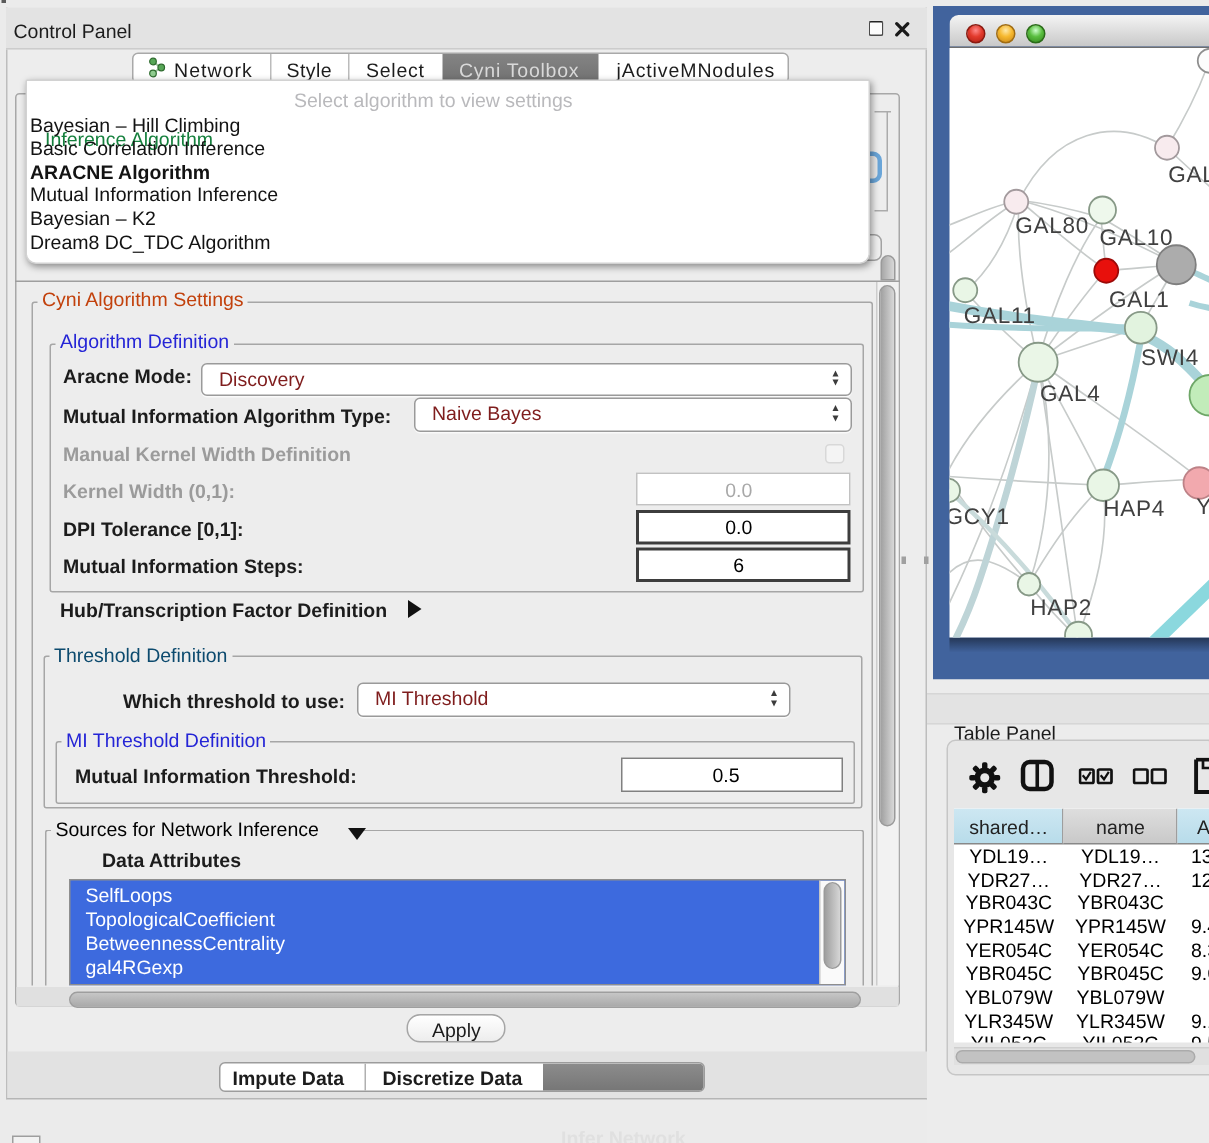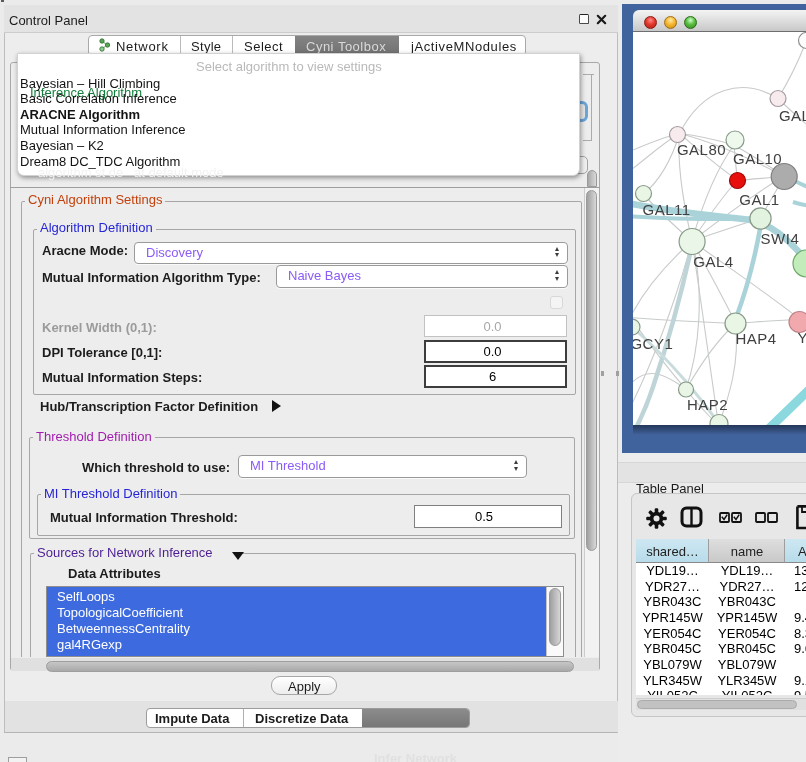--- a/index.html
+++ b/index.html
@@ -1,21 +1,21 @@
 <!DOCTYPE html>
 <html><head>
 <meta charset="utf-8">
 <style>
   html,body{margin:0;padding:0;}
   body{width:806px;height:762px;background:#ebebeb;font-family:"Liberation Sans",sans-serif;position:relative;overflow:hidden;}
   .abs{position:absolute;}
   .lbl{font-size:13px;color:#1c1c1c;white-space:nowrap;}
   .b{font-weight:bold;}
   .combo{position:absolute;background:#fff;border:1px solid #9a9a9a;border-radius:4px;box-shadow:0 1px 0 rgba(255,255,255,.7);}
-  .combo .ctext{position:absolute;left:11px;top:2px;font-size:13px;color:#8b5cf6;white-space:nowrap;}
+  .combo .ctext{position:absolute;left:11px;top:2px;font-size:13px;color:#7f1d1d;white-space:nowrap;}
   .spin{position:absolute;width:5.5px;}
   .spin .up{width:0;height:0;border-left:2.75px solid transparent;border-right:2.75px solid transparent;border-bottom:4.5px solid #3c3c3c;margin-bottom:2.5px;}
   .spin .dn{width:0;height:0;border-left:2.75px solid transparent;border-right:2.75px solid transparent;border-top:4.5px solid #3c3c3c;}
   .field{position:absolute;background:#fff;font-size:13px;text-align:center;}
   .grp{position:absolute;border:1px solid #a6a6a6;border-radius:2px;}
   .gtitle{position:absolute;font-size:13px;background:#ededed;padding:0 3px;white-space:nowrap;}
 </style>
 </head>
 <body>
 
@@ -81,75 +81,75 @@
 
     <div class="abs lbl b" style="left:31px;top:82px;">Mutual Information Algorithm Type:</div>
     <div class="combo" style="left:265px;top:77px;width:290px;height:20.5px;">
       <div class="ctext">Naive Bayes</div>
       <div class="spin" style="right:7px;top:4.2px;">
           <div class="up"></div>
           <div class="dn"></div>
         </div>
     </div>
 
+    <div class="abs lbl b" style="left:31px;top:107px;color:#9b9b9b;">Manual Kernel Width Definition</div>
     <div class="abs" style="left:539px;top:108px;width:11px;height:11px;border:1px solid #d8d8d8;border-radius:3px;background:#f4f4f4;"></div>
 
     <div class="abs lbl b" style="left:31px;top:132px;color:#9b9b9b;">Kernel Width (0,1):</div>
     <div class="field" style="left:413px;top:127px;width:143px;height:22px;border:1px solid #c2c2c2;color:#a8a8a8;line-height:22px;padding-right:6px;box-sizing:border-box;">0.0</div>
 
     <div class="abs lbl b" style="left:31px;top:157px;">DPI Tolerance [0,1]:</div>
     <div class="field" style="left:413px;top:152px;width:143px;height:23px;border:2px solid #3d3d3d;color:#000;line-height:20px;padding-right:6px;box-sizing:border-box;">0.0</div>
 
     <div class="abs lbl b" style="left:31px;top:182px;">Mutual Information Steps:</div>
     <div class="field" style="left:413px;top:177px;width:143px;height:23px;border:2px solid #3d3d3d;color:#000;line-height:20px;padding-right:6px;box-sizing:border-box;">6</div>
 
     <div class="abs lbl b" style="left:29px;top:211px;">Hub/Transcription Factor Definition</div>
     <div class="abs" style="left:261px;top:212px;width:0;height:0;border-top:6.5px solid transparent;border-bottom:6.5px solid transparent;border-left:9px solid #111;"></div>
 
     <div class="grp" style="left:18px;top:249px;width:544px;height:100px;"></div>
-    <div class="gtitle" style="left:22px;top:241px;color:#a21caf;">Threshold Definition</div>
+    <div class="gtitle" style="left:22px;top:241px;color:#0c4a6e;">Threshold Definition</div>
 
     <div class="abs lbl b" style="left:71px;top:272px;">Which threshold to use:</div>
     <div class="combo" style="left:227px;top:267px;width:287px;height:21px;">
       <div class="ctext">MI Threshold</div>
       <div class="spin" style="right:7px;top:4.2px;">
           <div class="up"></div>
           <div class="dn"></div>
         </div>
     </div>
 
     <div class="grp" style="left:26px;top:306px;width:531px;height:40px;"></div>
     <div class="gtitle" style="left:30px;top:298px;color:#2525d6;">MI Threshold Definition</div>
 
     <div class="abs lbl b" style="left:39px;top:322px;">Mutual Information Threshold:</div>
     <div class="field" style="left:403px;top:317px;width:148px;height:23px;border:1px solid #808080;color:#000;line-height:22px;padding-right:8px;box-sizing:border-box;">0.5</div>
 
     <div class="grp" style="left:19px;top:365px;width:544px;height:110px;border-bottom:none;"></div>
-    <div class="gtitle" style="left:23px;top:357px;color:#4c1d95;padding-right:24px;">Sources for Network Inference</div>
+    <div class="gtitle" style="left:23px;top:357px;color:#000000;padding-right:24px;">Sources for Network Inference</div>
     <div class="abs" style="left:221px;top:363.5px;width:0;height:0;border-left:6.5px solid transparent;border-right:6.5px solid transparent;border-top:8px solid #111;"></div>
 
     <div class="abs lbl b" style="left:26px;top:378px;margin-left:31px;">Data Attributes</div>
 
     <div class="abs" style="left:35px;top:398px;width:518px;height:71px;border:1px solid #8e8e8e;background:#3d6ade;box-sizing:border-box;overflow:hidden;">
       <div class="abs" style="left:10px;top:2px;font-size:13px;color:#fff;line-height:16px;">SelfLoops<br>TopologicalCoefficient<br>BetweennessCentrality<br>gal4RGexp</div>
       <div class="abs" style="right:0;top:0;width:16px;height:71px;background:#fafafa;border-left:1px solid #c4c4c4;"></div>
       <div class="abs" style="right:2px;top:1px;width:12px;height:58px;border-radius:6px;background:linear-gradient(to right,#9f9f9f,#d6d6d6);border:1px solid #9a9a9a;box-sizing:border-box;"></div>
     </div>
   </div>
 </div>
 
 <div class="abs" style="left:584px;top:188px;width:15px;height:469px;background:#f2f2f2;border-left:1px solid #cccccc;box-sizing:border-box;"></div>
 <div class="abs" style="left:585.5px;top:190px;width:11px;height:361px;border-radius:5.5px;background:linear-gradient(to right,#9f9f9f,#d8d8d8);border:1px solid #9a9a9a;box-sizing:border-box;"></div>
 
 <div class="abs" style="left:11px;top:658px;width:588px;height:13px;background:#e0e0e0;"></div>
 <div class="abs" style="left:46px;top:661px;width:528px;height:11px;border-radius:5.5px;background:linear-gradient(#c6c6c6,#a9a9a9);border:1px solid #9e9e9e;box-sizing:border-box;"></div>
 
 <div class="abs" style="left:17px;top:53px;width:563px;height:123px;background:#ffffff;border:1px solid #d2d2d2;border-radius:1px 1px 7px 7px;box-shadow:1px 2px 5px rgba(0,0,0,0.4);box-sizing:border-box;">
   <div class="abs" style="left:12px;top:31px;color:#15803d;font-size:13px;white-space:nowrap;">Inference Algorithm</div>
-  <div class="abs" style="left:20px;top:111px;color:#f2f2f4;font-size:13px;white-space:nowrap;">algorithm st de&nbsp;&nbsp;&nbsp;at default mode</div>
   <div class="abs" style="left:178px;top:5px;font-size:13px;color:#b9b9bc;">Select algorithm to view settings</div>
   <div class="abs" style="left:2px;top:21.5px;font-size:13px;color:#131313;line-height:15.65px;">
     <span style="padding-left:0">Bayesian – Hill Climbing</span><br>
     Basic Correlation Inference<br>
     <span class="b">ARACNE Algorithm</span><br>
     Mutual Information Inference<br>
     Bayesian – K2<br>
     Dream8 DC_TDC Algorithm
   </div>
 </div>

